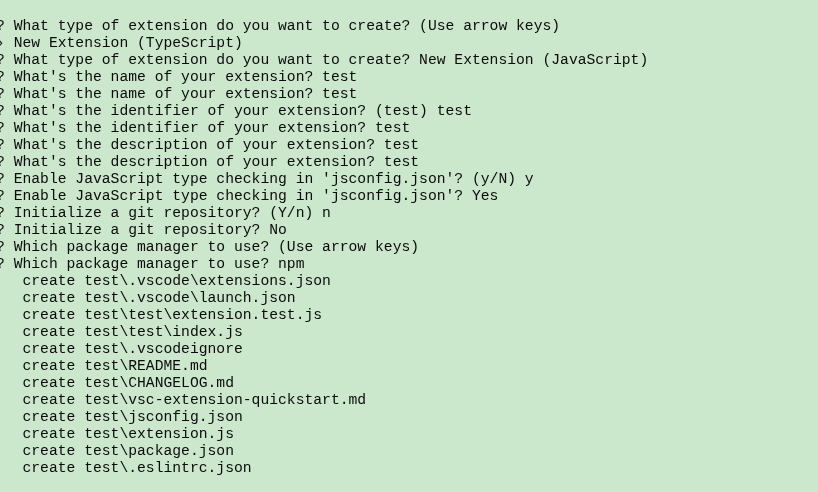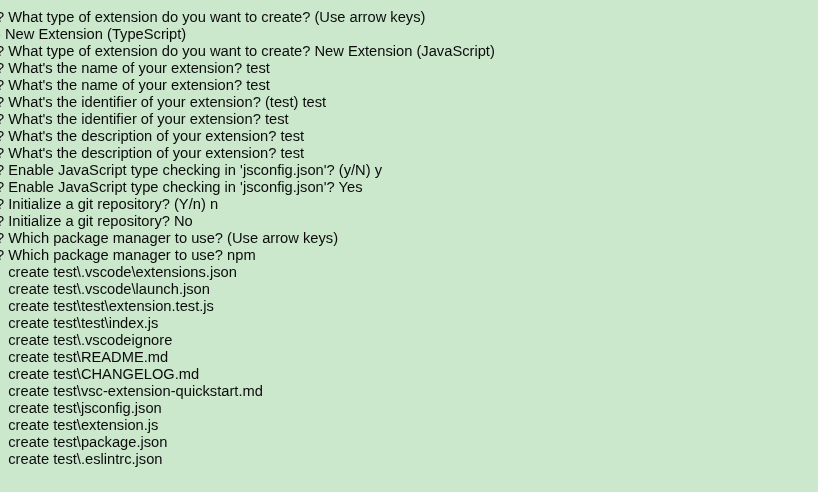--- a/index.html
+++ b/index.html
@@ -10,25 +10,26 @@
     width: 818px;
     height: 492px;
     background: #cbe8cd;
     overflow: hidden;
   }
   .terminal {
     box-sizing: border-box;
     width: 818px;
     height: 384px;
     padding-top: 9px;
-    font-family: Liberation Sans, sans-serif;
+    font-family: Liberation Mono, monospace;
     font-size: 14.7px;
     line-height: 17px;
     color: #0b0b0b;
     cursor: text;
+    margin-top: 9px;
   }
   .line {
     white-space: pre;
     height: 17px;
     margin-left: -4px; 
     letter-spacing: 0;
   }
 </style>
 </head>
 <body>

